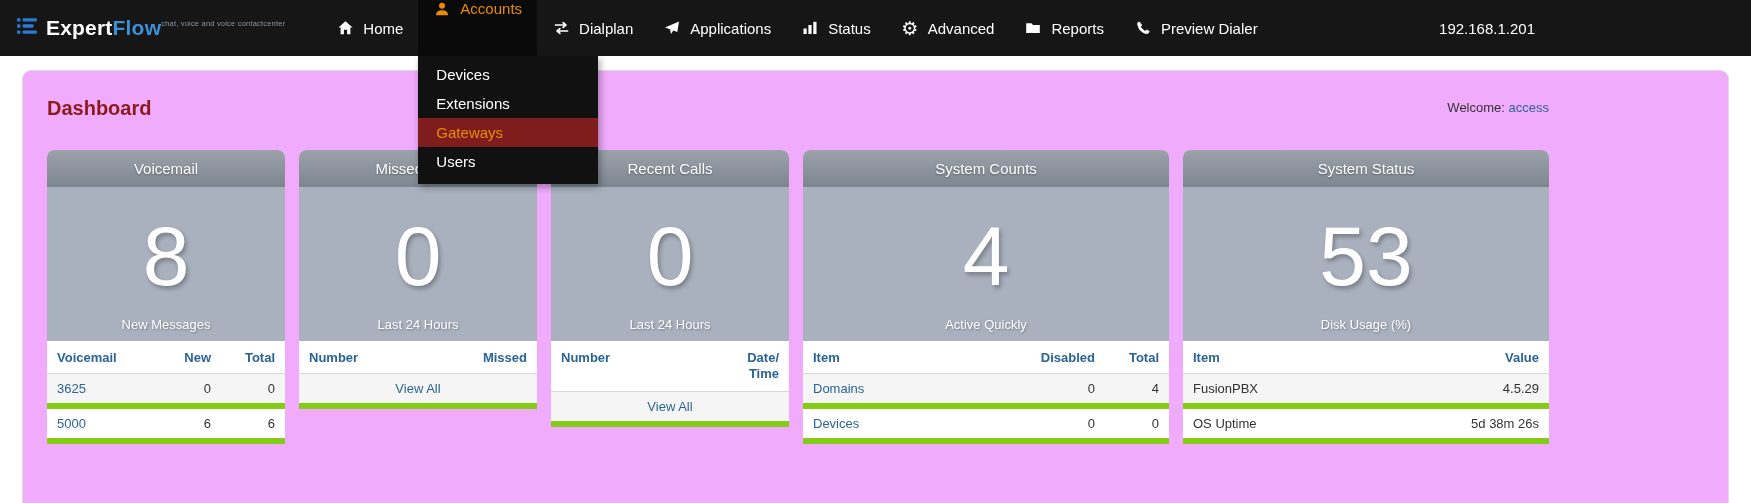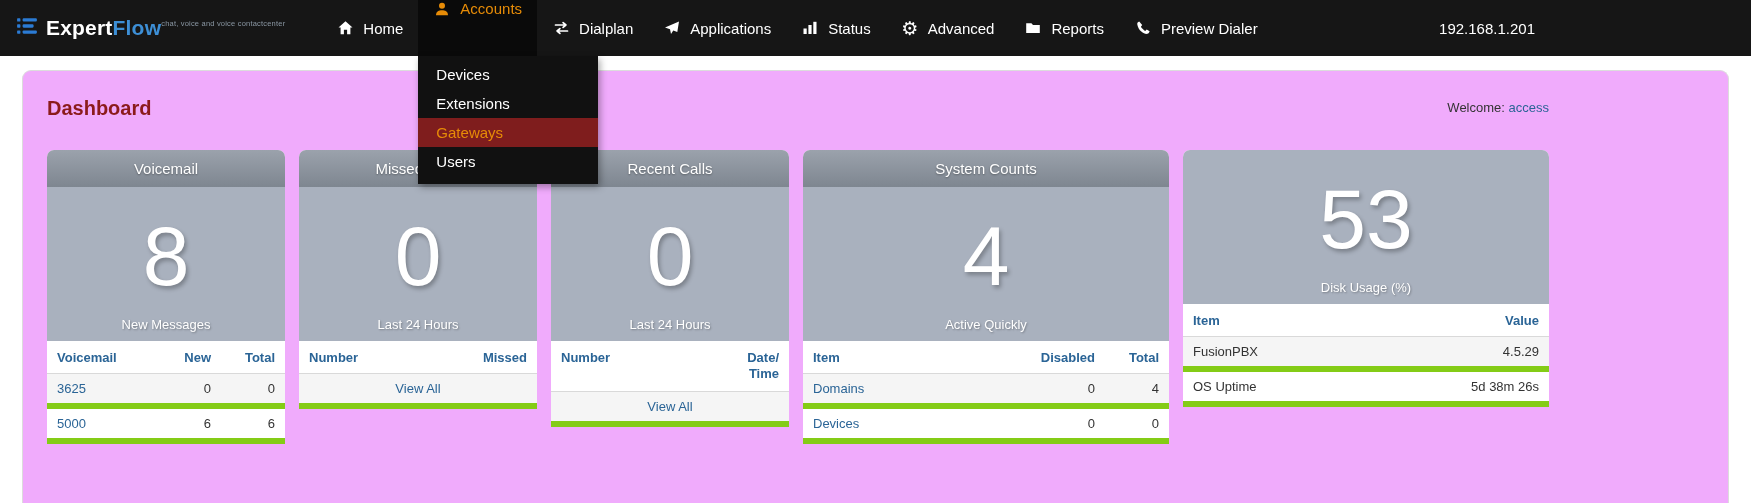--- a/index.html
+++ b/index.html
@@ -313,20 +313,21 @@
             <tr>
               <td><a class="tlink">Devices</a></td>
               <td class="ar">0</td>
               <td class="ar">0</td>
             </tr>
           </tbody>
         </table>
       </div>
 
       <div class="card wide">
+        <div class="card-header">System Status</div>
         <div class="card-body">
           <div class="big-number">53</div>
           <div class="card-caption">Disk Usage (%)</div>
         </div>
         <table class="card-table">
           <thead>
             <tr>
               <th>Item</th>
               <th class="ar">Value</th>
             </tr>

